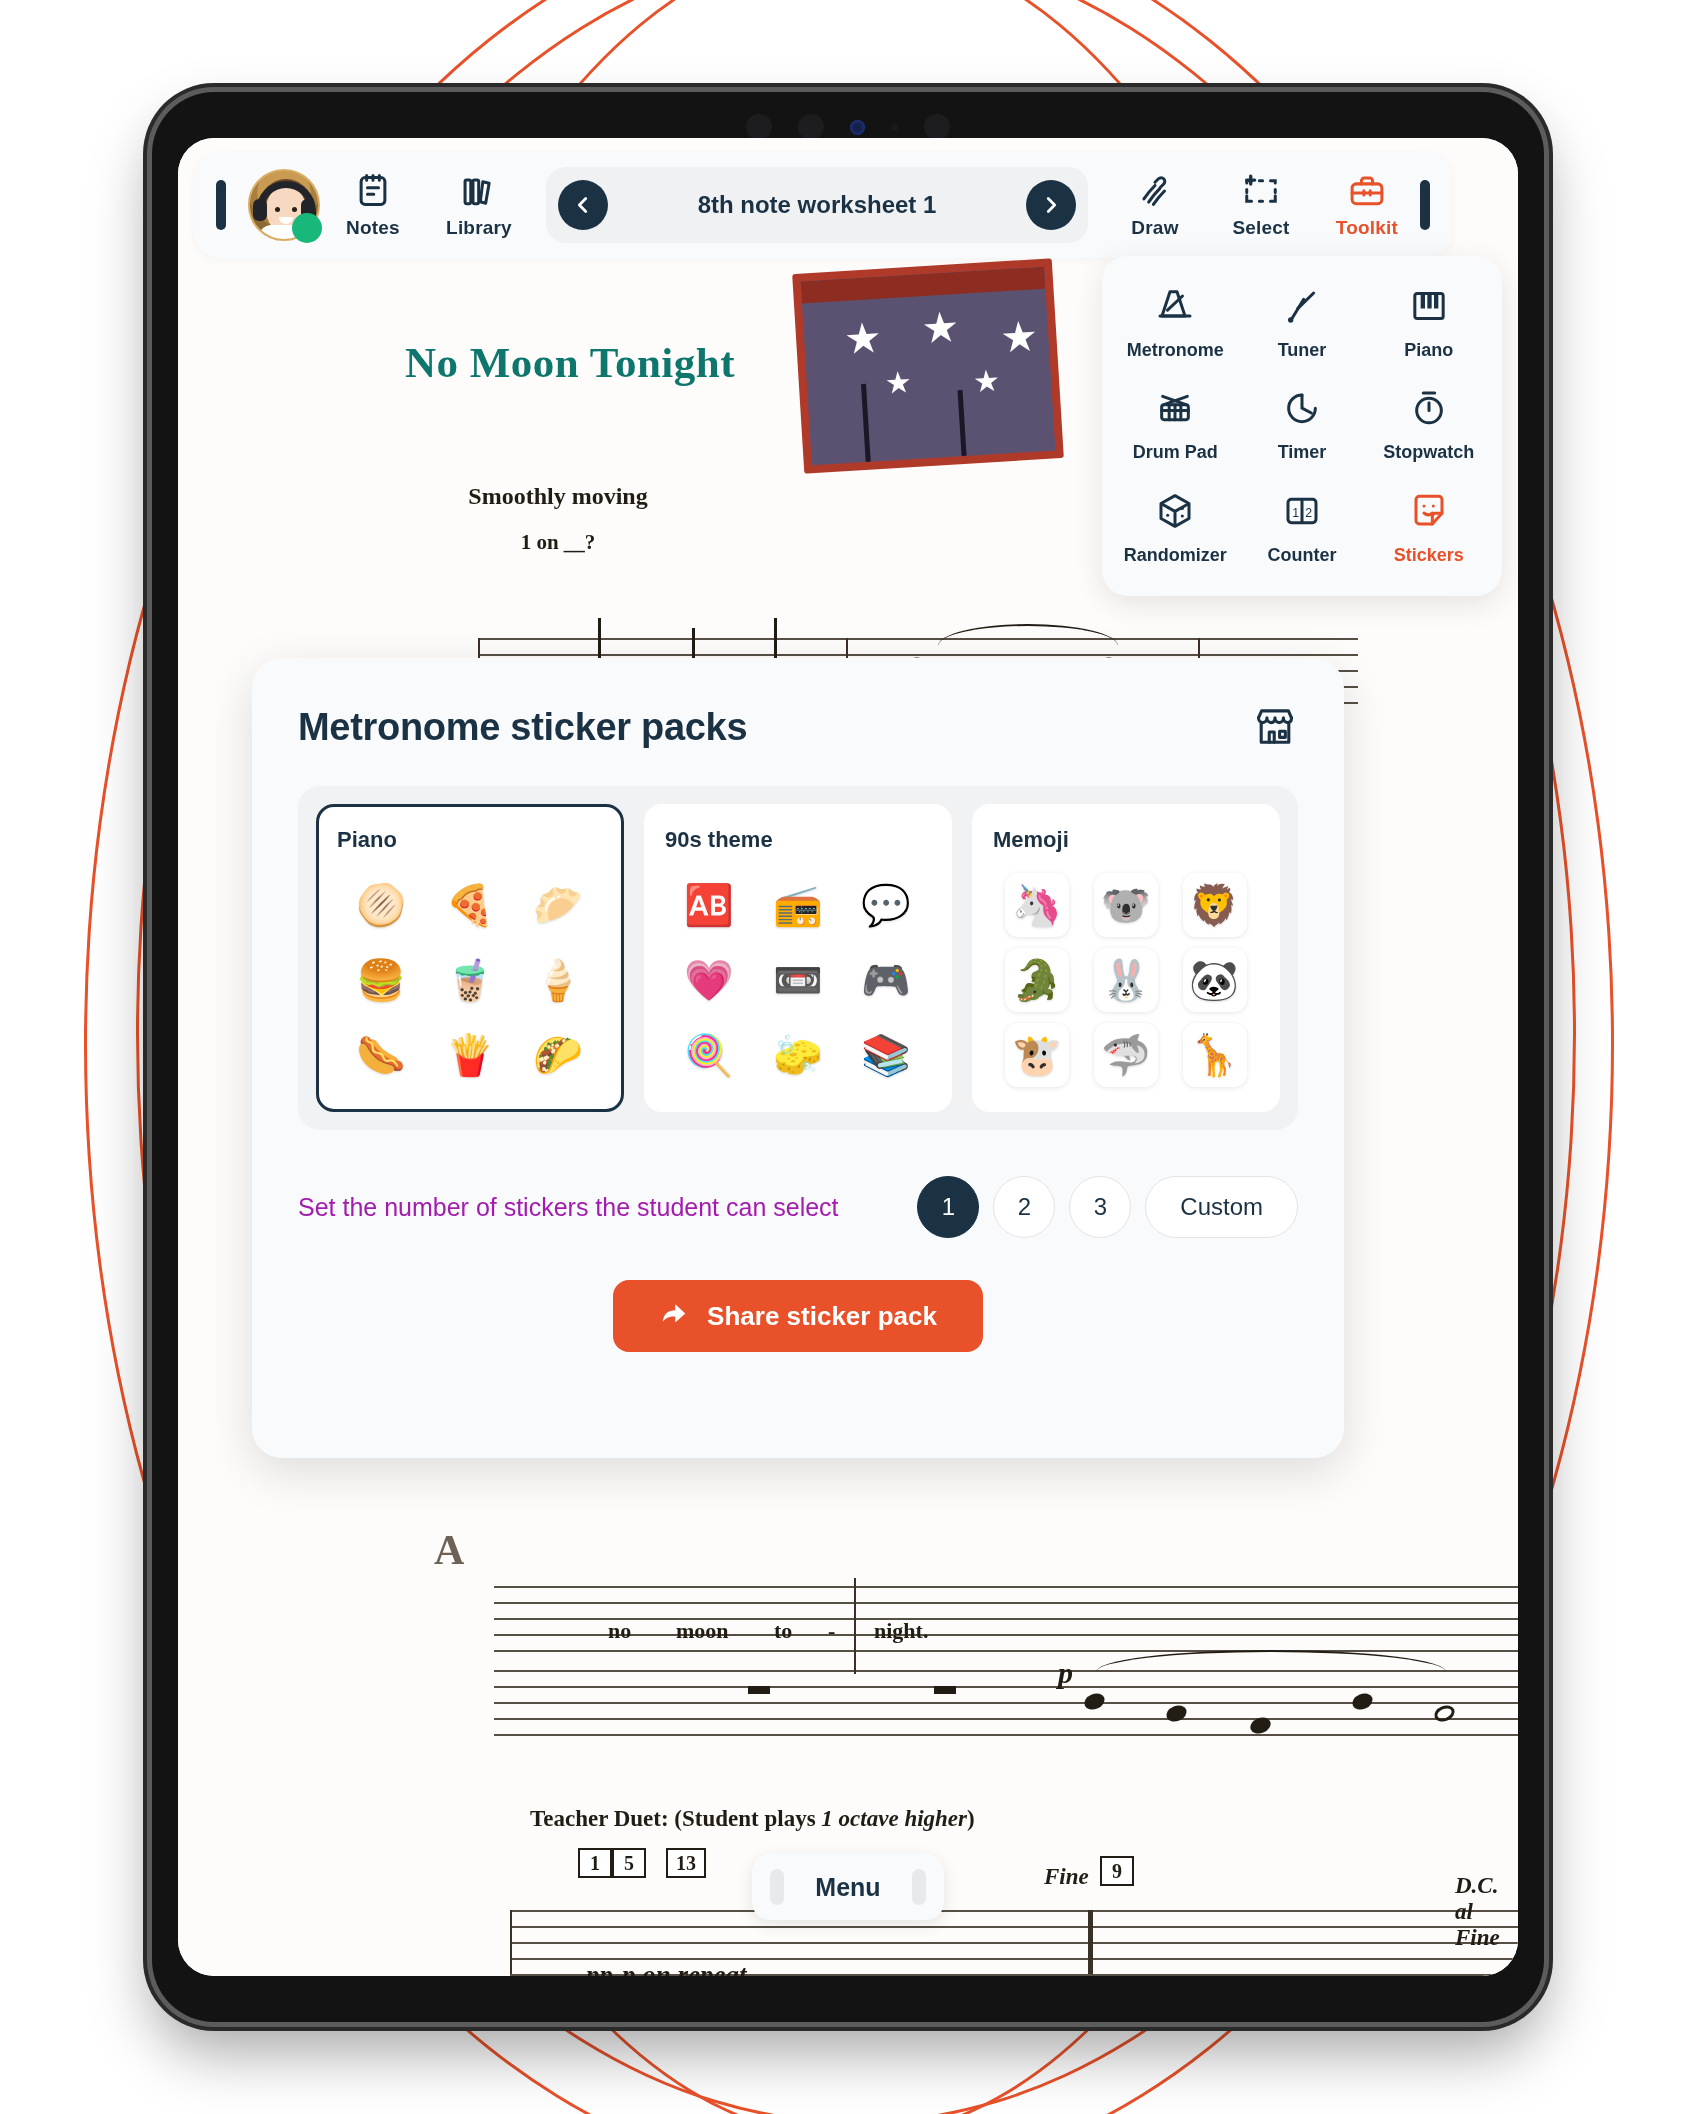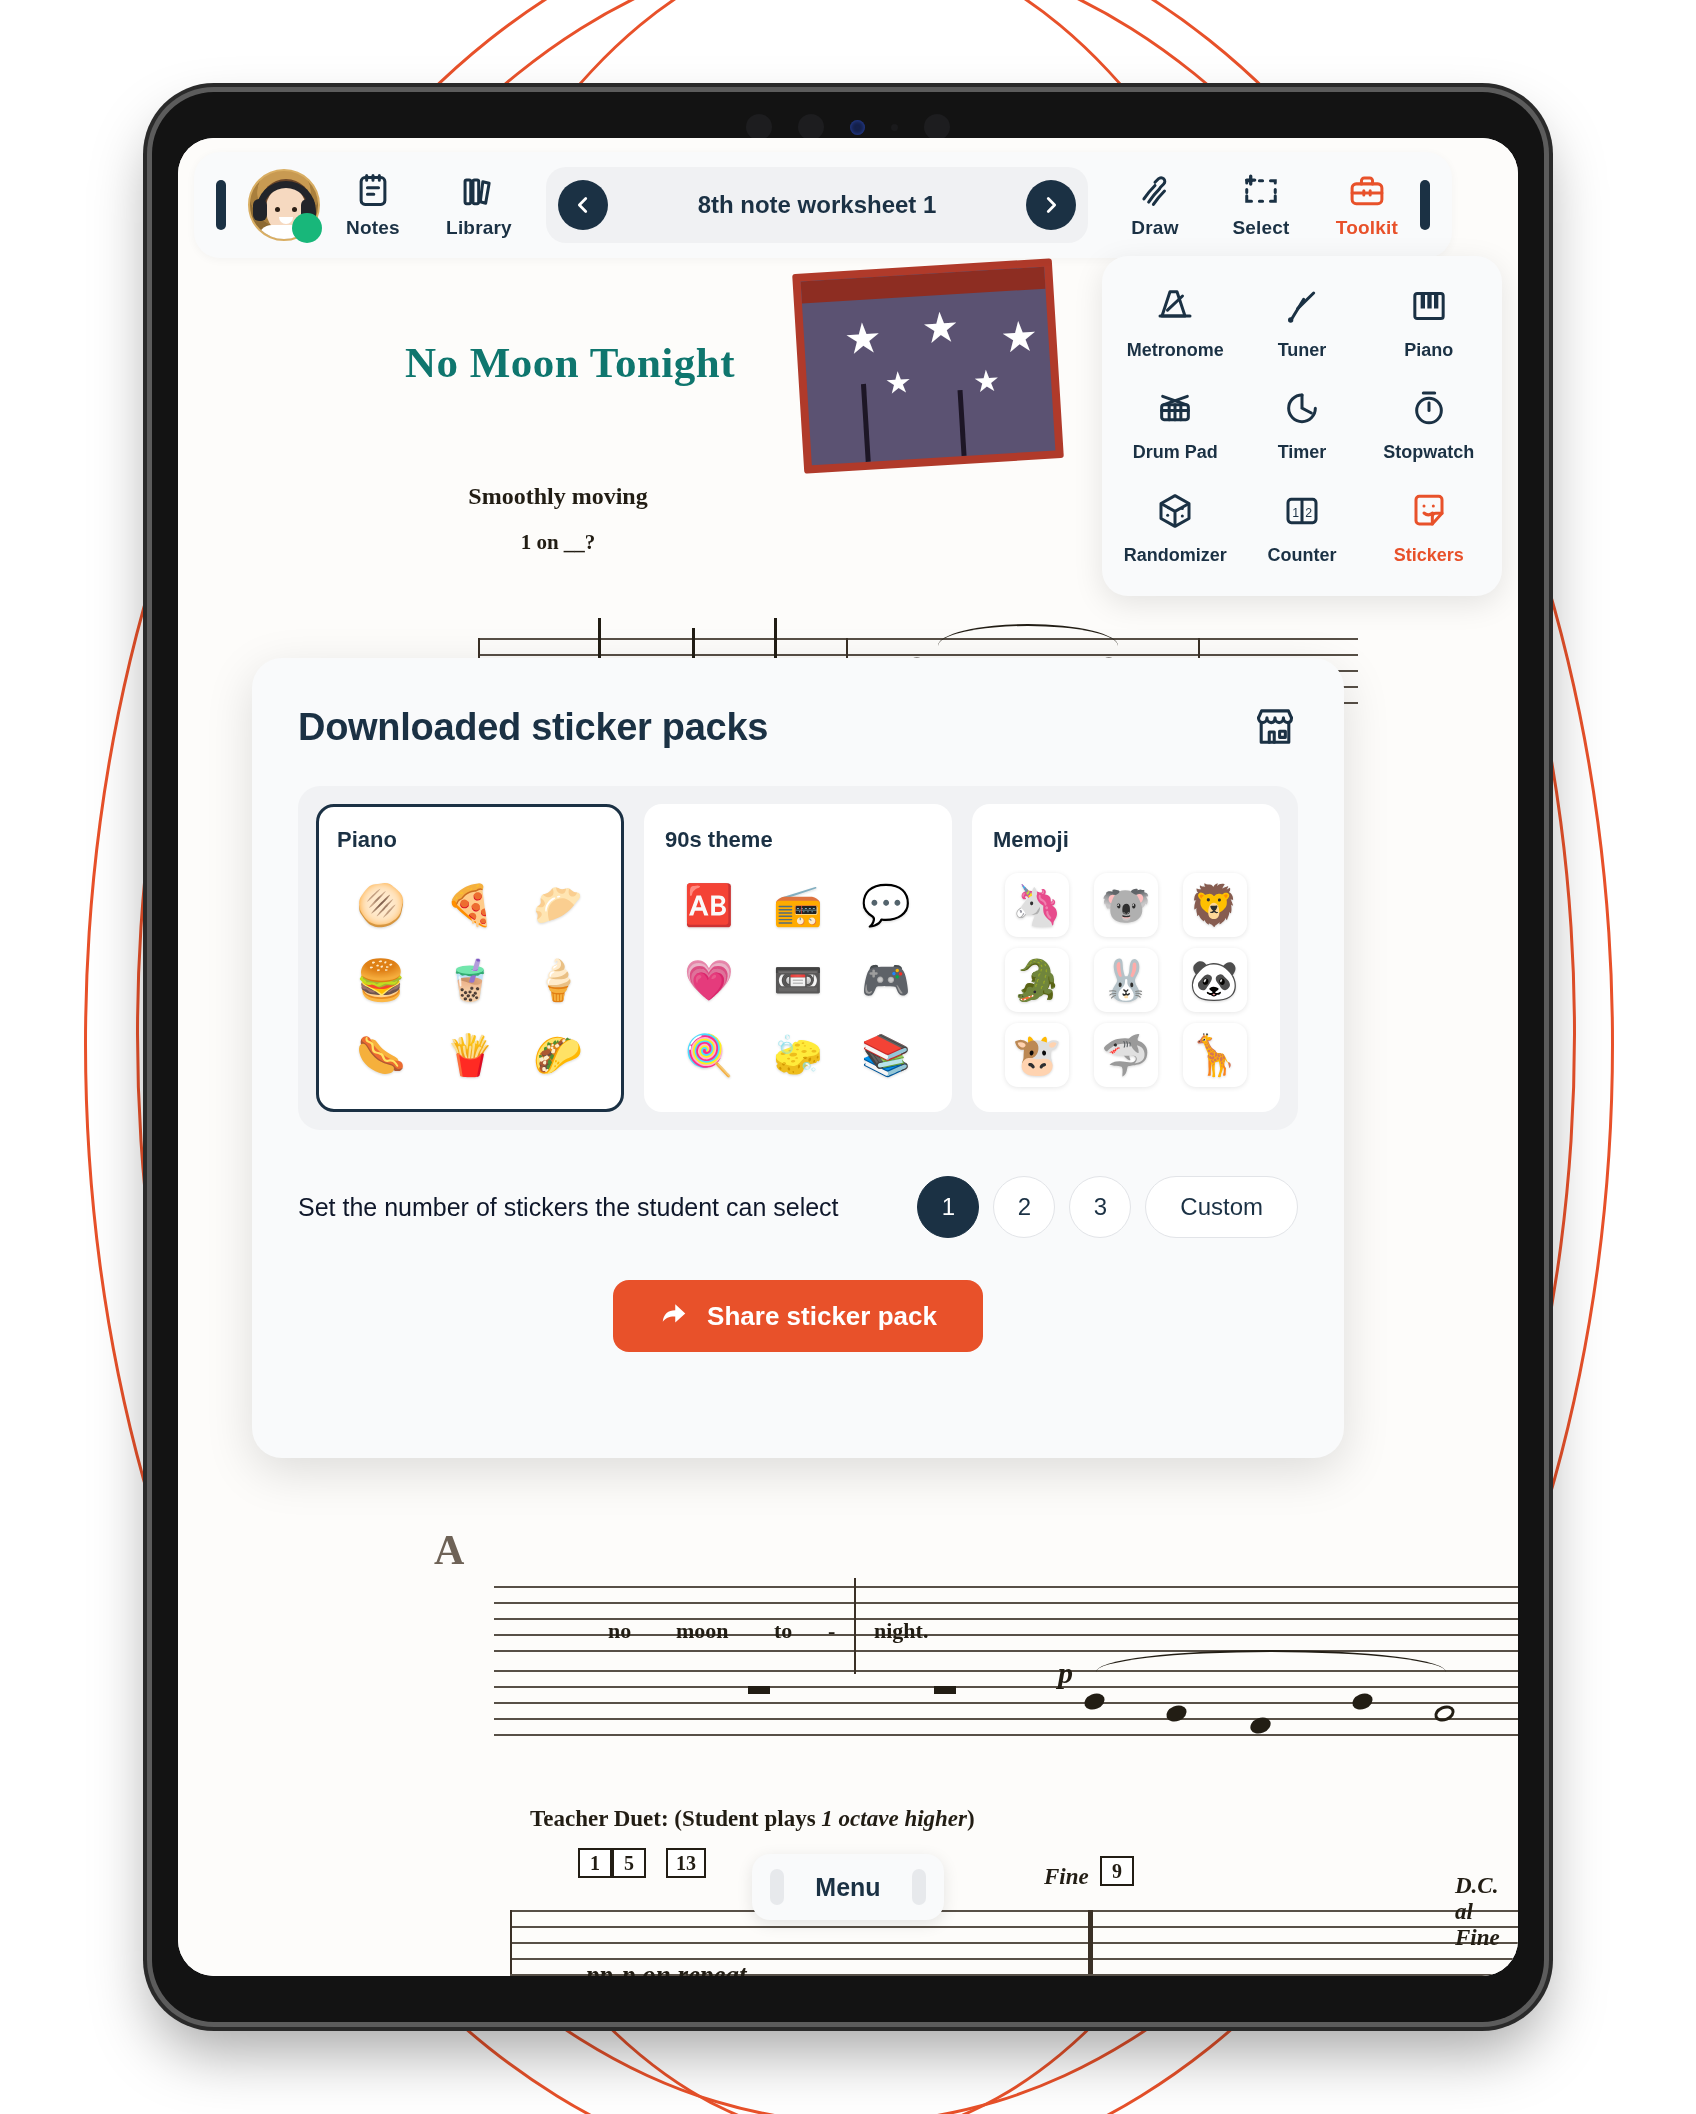--- a/index.html
+++ b/index.html
@@ -149,21 +149,21 @@
   .pack.selected { border-color:#1b3144; }
   .pack-name { font-size:22px; font-weight:600; color:#1b3144; }
   .pack-grid { margin-top:14px; display:grid; grid-template-columns:repeat(3,1fr); grid-template-rows:repeat(3,1fr); place-items:center; height:226px; }
   .sticker { font-size:40px; line-height:1; filter: drop-shadow(0 1px 1px rgba(0,0,0,.15)); }
   .pack-grid.memoji .cell {
     width:64px; height:64px; background:#fff; border-radius:13px; box-shadow:0 1px 5px rgba(0,0,0,.10);
     display:flex; align-items:center; justify-content:center;
   }
 
   .count-row { margin-top:46px; display:flex; align-items:center; }
-  .count-label { font-size:25px; color:#0f172a; font-weight:500; }
+  .count-label { font-size:25px; color:#a21caf; font-weight:500; }
   .count-opts { margin-left:auto; display:flex; gap:14px; align-items:center;}
   .opt {
     height:62px; min-width:62px; border-radius:34px; border:1.6px solid #e2e4e8; background:#fff;
     display:flex; align-items:center; justify-content:center;
     font-size:24px; color:#1b3144; font-weight:500; cursor:pointer; padding:0 18px;
   }
   .opt.selected { background:#1b3144; color:#fff; border-color:#1b3144; }
   .opt.custom { padding:0 34px; }
 
   .share-wrap { margin-top:42px; display:flex; justify-content:center; }
@@ -493,21 +493,21 @@
               <path d="M9 13.2c1.6 1.4 3.6 1.4 5.2 0"></path>
             </svg>
           </span>
           <span class="lbl">Stickers</span>
         </div>
       </div>
 
       <div class="modal">
 
         <div class="modal-head">
-          <div class="modal-title">Downloaded sticker packs</div>
+          <div class="modal-title">Metronome sticker packs</div>
           <div class="shop-btn">
             <svg width="46" height="46" viewBox="0 0 24 24" fill="none" stroke="#1b3144" stroke-width="1.6" stroke-linejoin="round" stroke-linecap="round">
               <path d="M3.4 7.2L5 3.6h14l1.6 3.6"></path>
               <path d="M3.4 7.2c0 1.5 1 2.5 2.2 2.5s2.2-1 2.2-2.5c0 1.5 1 2.5 2.2 2.5S12 8.7 12 7.2c0 1.5 1 2.5 2.2 2.5s2.2-1 2.2-2.5c0 1.5 1 2.5 2.2 2.5s2-1 2-2.5"></path>
               <path d="M4.8 10v10h14.4V10"></path>
               <path d="M9 20v-5.4h2.6V20M14.4 14.2h3v3.2h-3z"></path>
             </svg>
           </div>
         </div>
 

